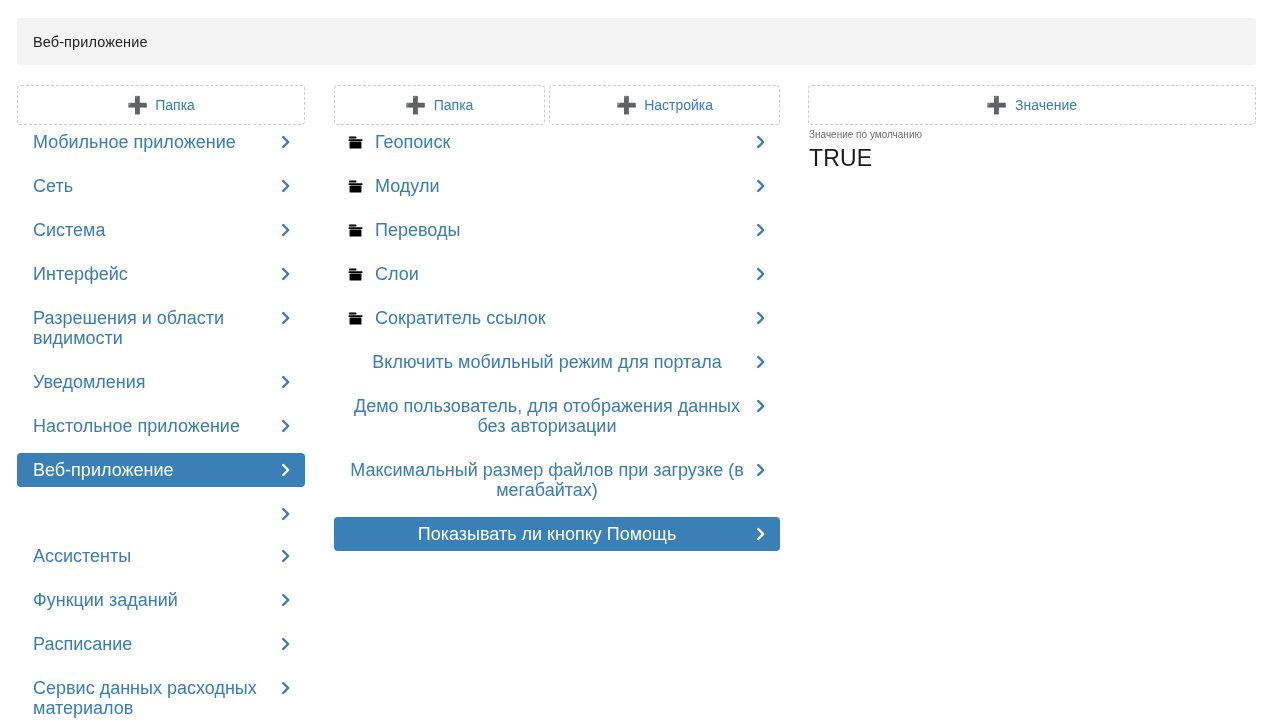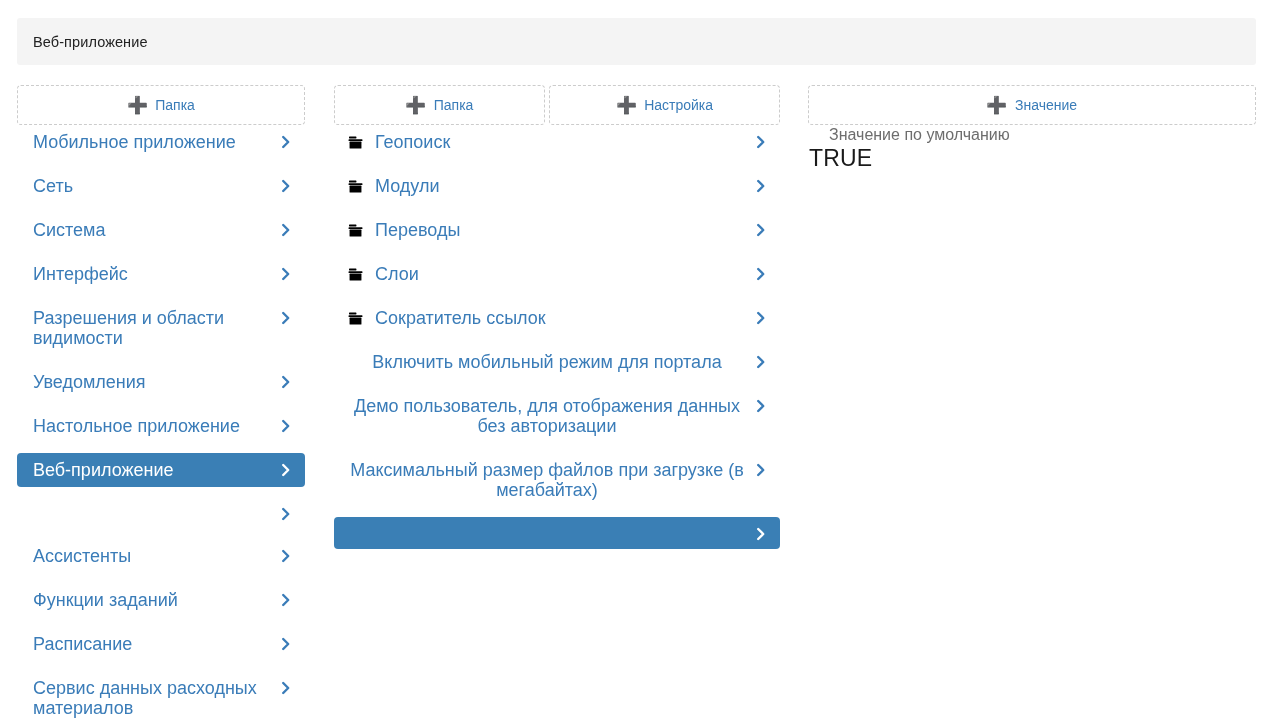--- a/index.html
+++ b/index.html
@@ -158,24 +158,23 @@
 
   
   .value-panel {
     position: absolute;
     left: 808px;
     top: 40px;
     width: 448px;
   }
   .value-label {
     color: #6d6d6d;
-    font-size: 16px;
+    font-size: 10px;
     line-height: 19px;
     padding-left: 1px;
-    margin-left: 20px;
   }
   .value-text {
     color: #1a1a1a;
     font-size: 23px;
     line-height: 26px;
     padding-left: 1px;
     margin-top: 1px;
     letter-spacing: 0.2px;
   }
 </style>
@@ -423,20 +422,21 @@
           </div>
           <div class="row">
             <span class="row-text">Максимальный размер файлов при загрузке (в мегабайтах)</span>
             <span class="chevron">
               <svg viewBox="0 0 14 18" width="14" height="18">
                 <path d="M4.2 4 L9.2 9 L4.2 14"></path>
               </svg>
             </span>
           </div>
           <div class="row selected">
+            <span class="row-text">Показывать ли кнопку Помощь</span>
             <span class="chevron">
               <svg viewBox="0 0 14 18" width="14" height="18">
                 <path d="M4.2 4 L9.2 9 L4.2 14"></path>
               </svg>
             </span>
           </div>
         </div>
     </div>
 
     <div class="value-panel">

